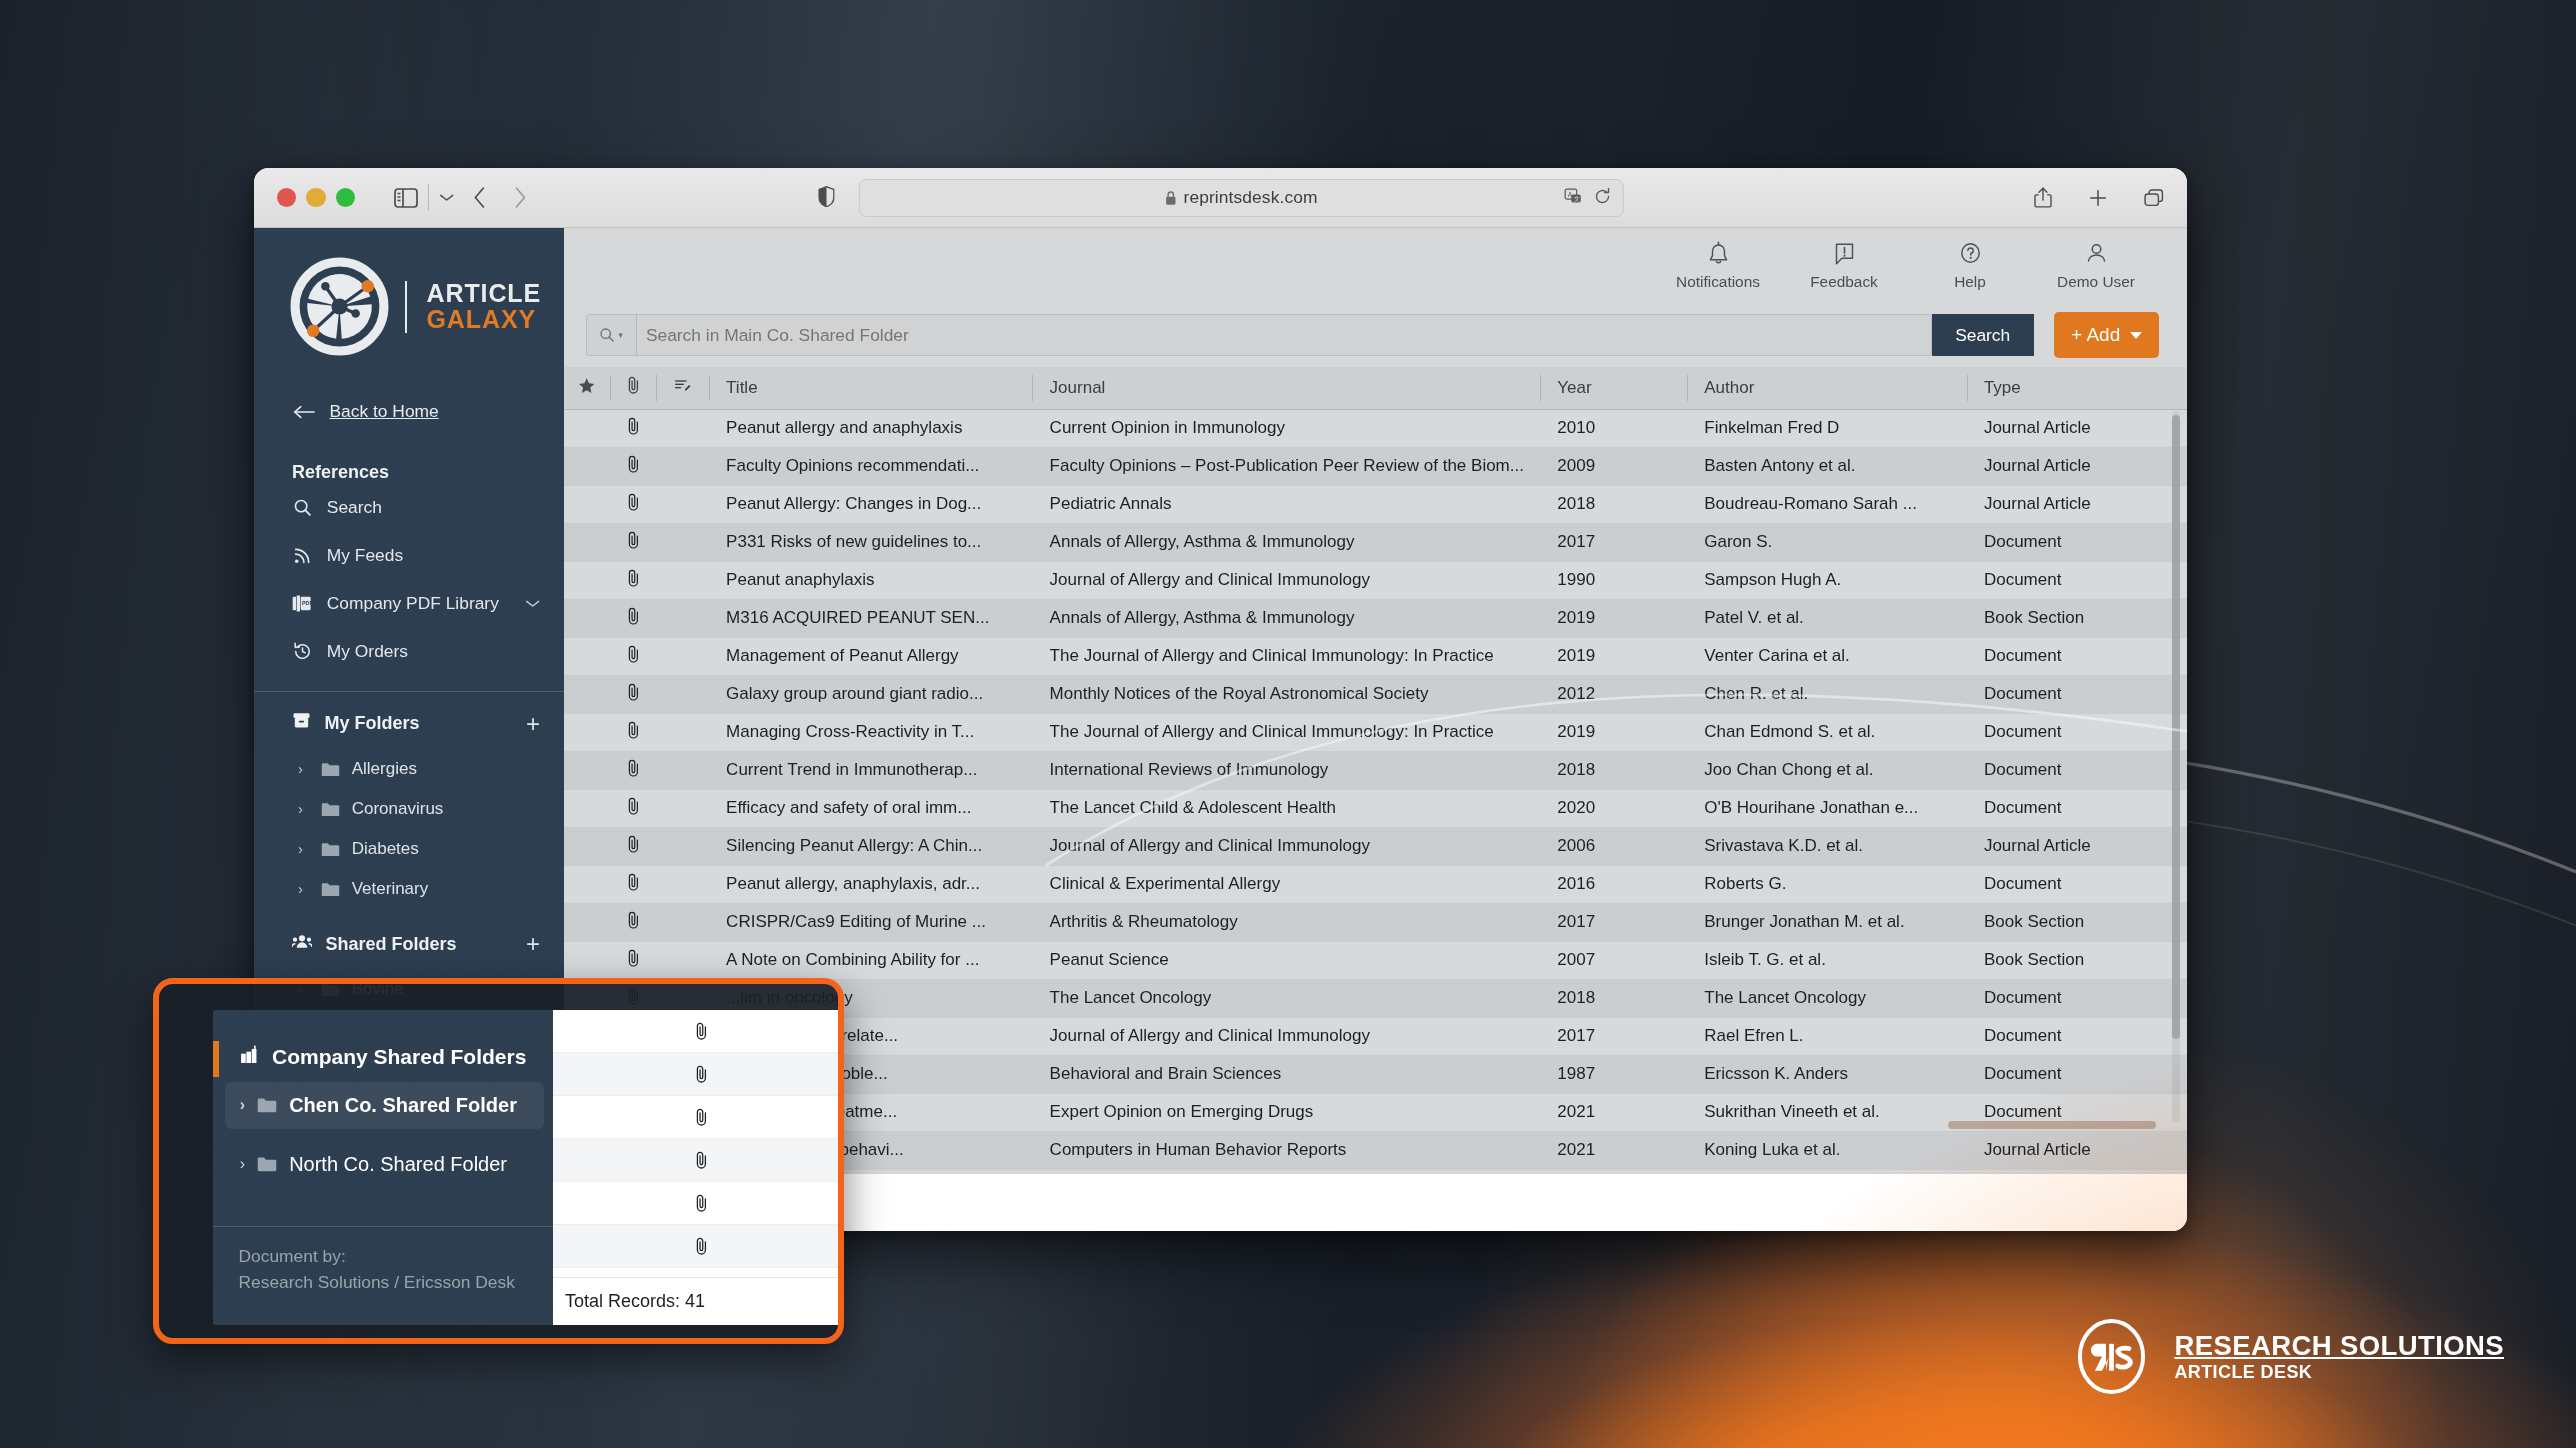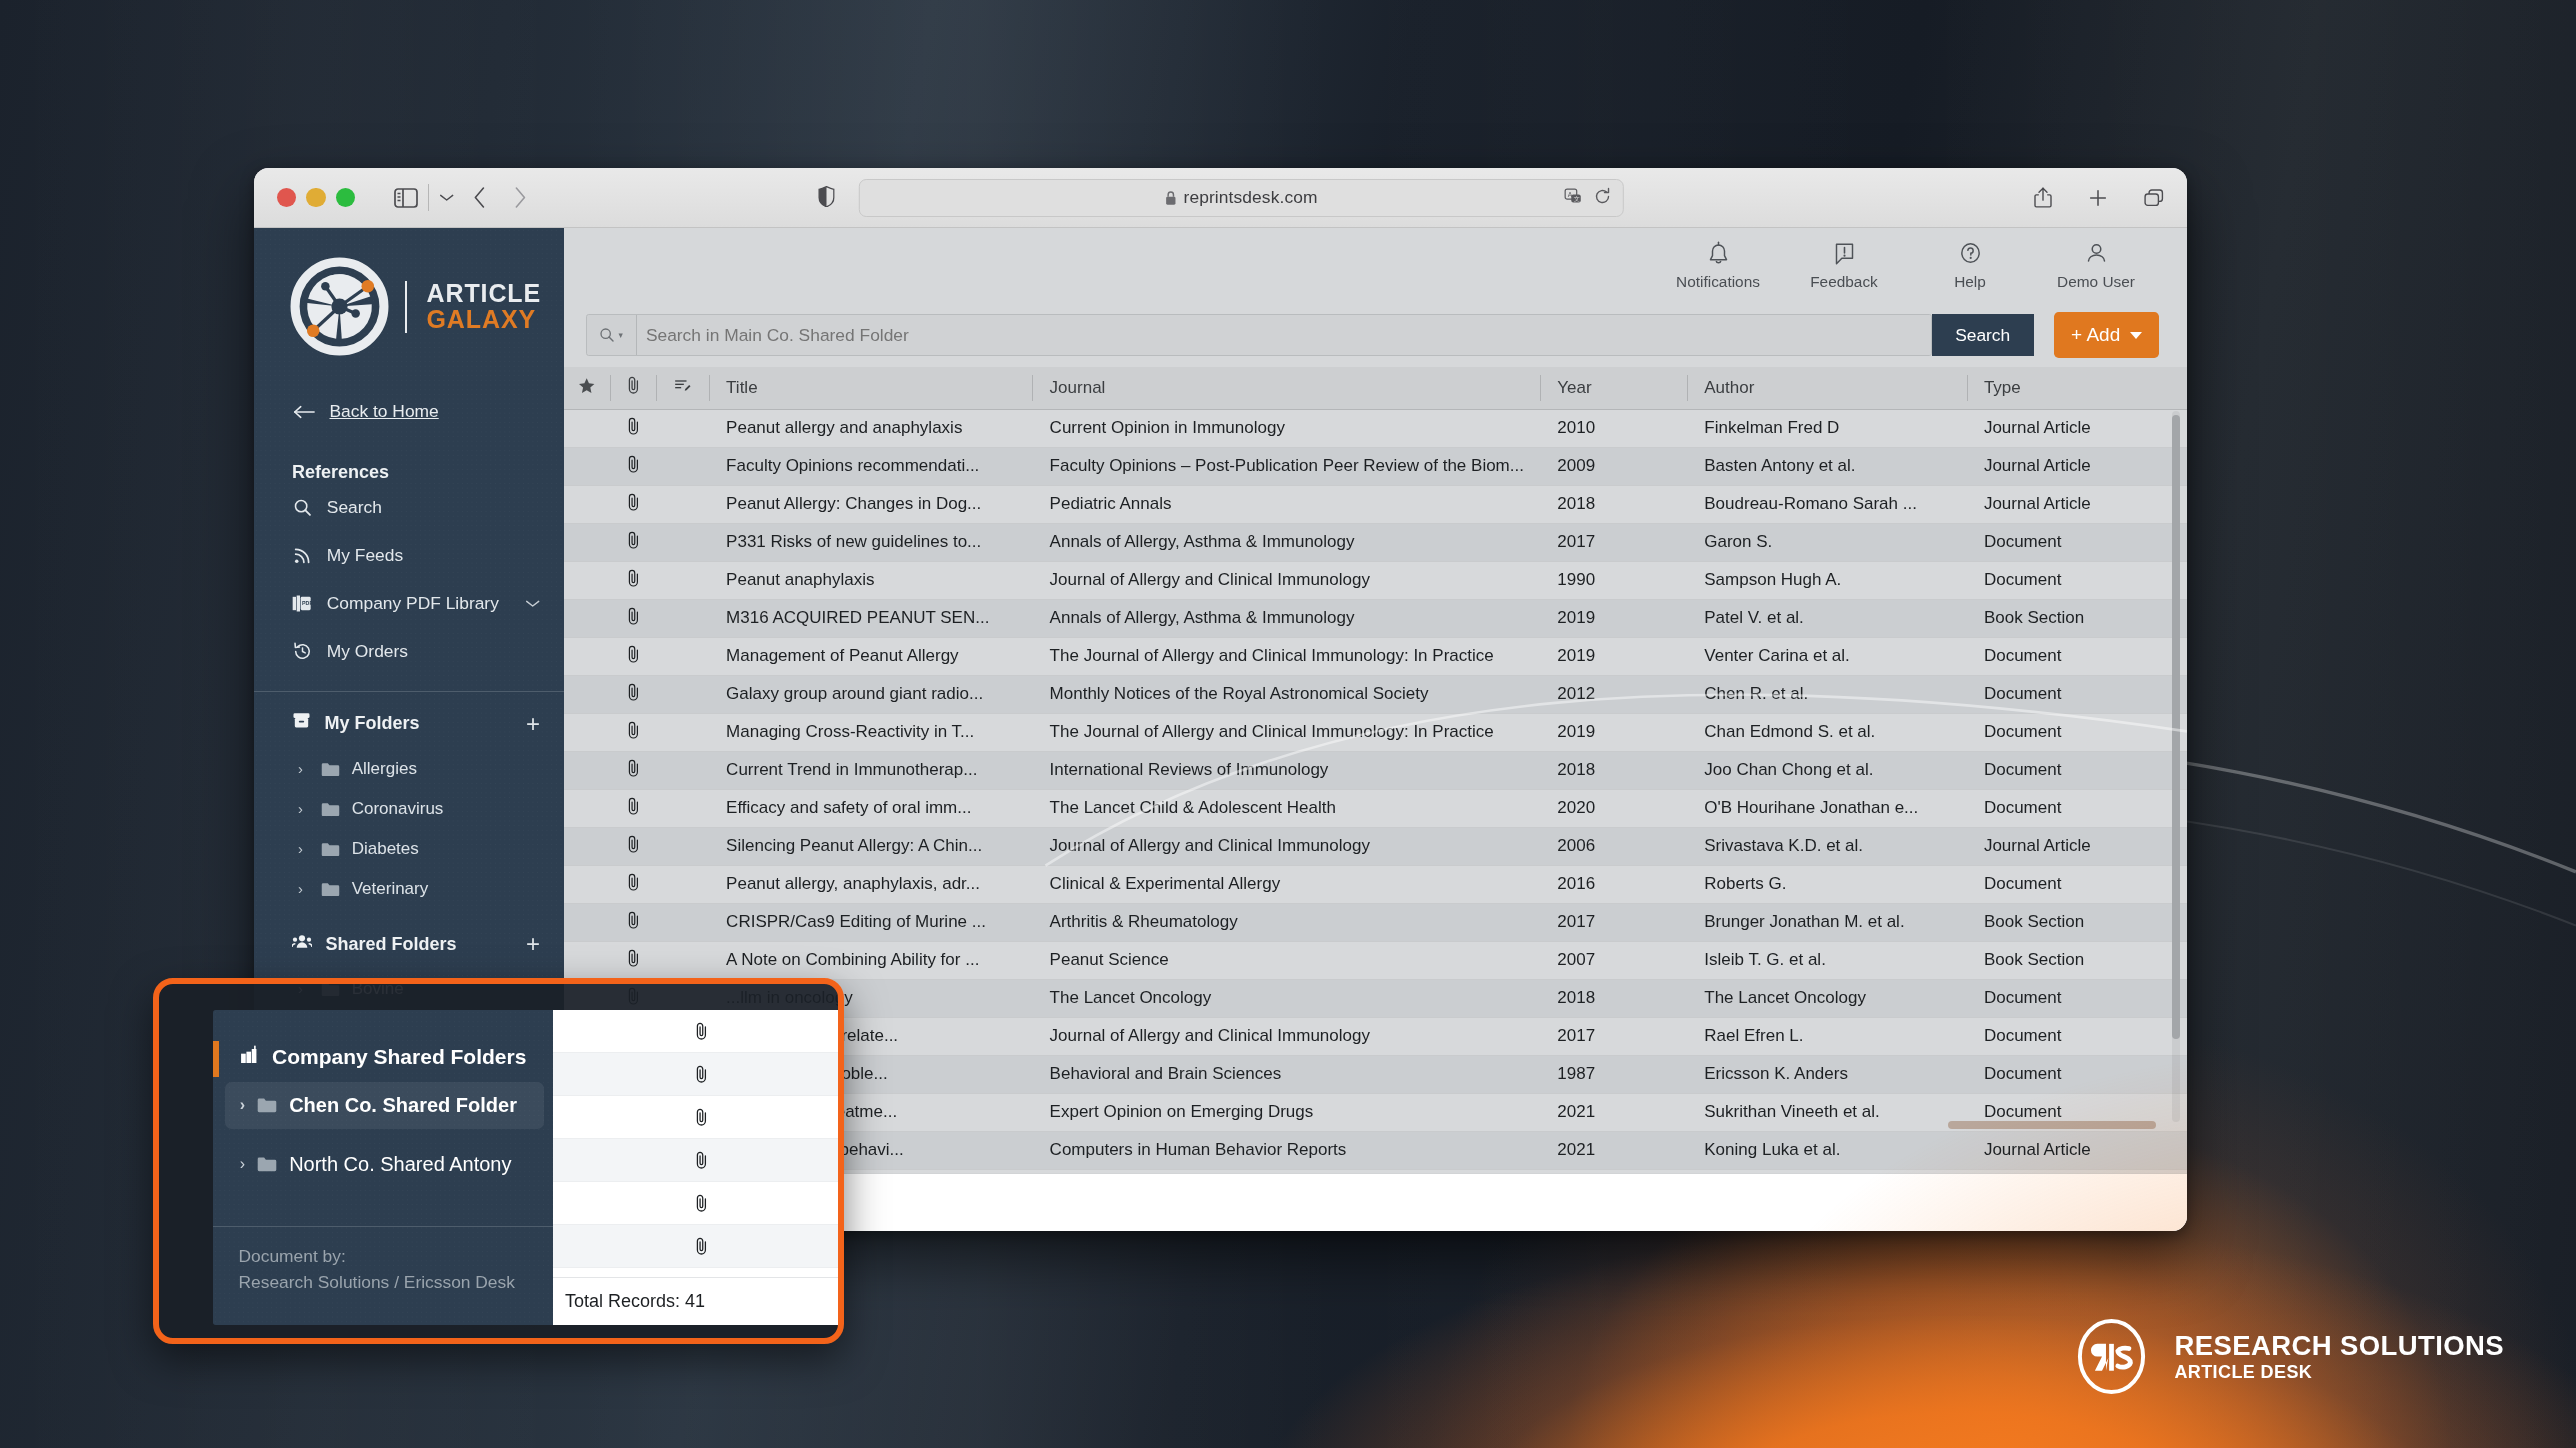--- a/index.html
+++ b/index.html
@@ -228,21 +228,21 @@
 
   #co-right { flex:1; background:#fff; position:relative; }
   .co-cliprow { height: 43px; display:flex; align-items:center; justify-content:center; border-bottom:0.7px solid #eceef0; color:#1d2023; }
   .co-cliprow:nth-child(even) { background:#f3f5f7; }
   #co-total { position:absolute; left: 0; right:0; bottom: 0; height: 48px; display:flex; align-items:center; padding-left: 12px; font-size: 18px; background:#fff; border-top:0.7px solid #e3e5e7; color:#1d2023; }
 
   
   #brand { position:absolute; right: 72px; bottom: 52px; display:flex; align-items:center; gap: 23px; }
   #brand-ring { width: 79px; height: 79px; }
   #brand-text { color:#fff; line-height: 1.12; }
-  #brand-l1 { font-size: 27.5px; font-weight: 700; letter-spacing: 0.4px; }
+  #brand-l1 { font-size: 27.5px; font-weight: 700; letter-spacing: 0.4px; text-decoration: underline; }
   #brand-l2 { font-size: 18px; font-weight: 700; letter-spacing: 0.4px; }
 </style>
 </head>
 <body>
 
 <div id="bg">
   <div id="bg-vert"></div>
   <div id="bg-orange"></div>
   <svg id="bg-curve" viewBox="0 0 3841 2160" preserveAspectRatio="none">
     <path d="M1750,1320 C2400,1020 3200,1040 3841,1300" fill="none" stroke="rgba(255,255,255,0.30)" stroke-width="5"></path>
@@ -915,21 +915,21 @@
           </span>
         <span>Chen Co. Shared Folder</span>
       </div>
       <div class="co-folder">
         <span class="caret">›</span>
         <span class="fico">
             <svg width="20" height="16" viewBox="0 0 28 22">
               <path d="M1 4 a2 2 0 0 1 2-2 h7 l2.4 3 H25 a2 2 0 0 1 2 2 v12 a2 2 0 0 1 -2 2 H3 a2 2 0 0 1 -2-2 Z" fill="currentColor"></path>
             </svg>
           </span>
-        <span>North Co. Shared Antony</span>
+        <span>North Co. Shared Folder</span>
       </div>
 
       <div id="co-divider"></div>
       <div id="co-powered">
         <div>Document by:</div>
         <div>Research Solutions / Ericsson Desk</div>
       </div>
     </div>
 
     <div id="co-right">

